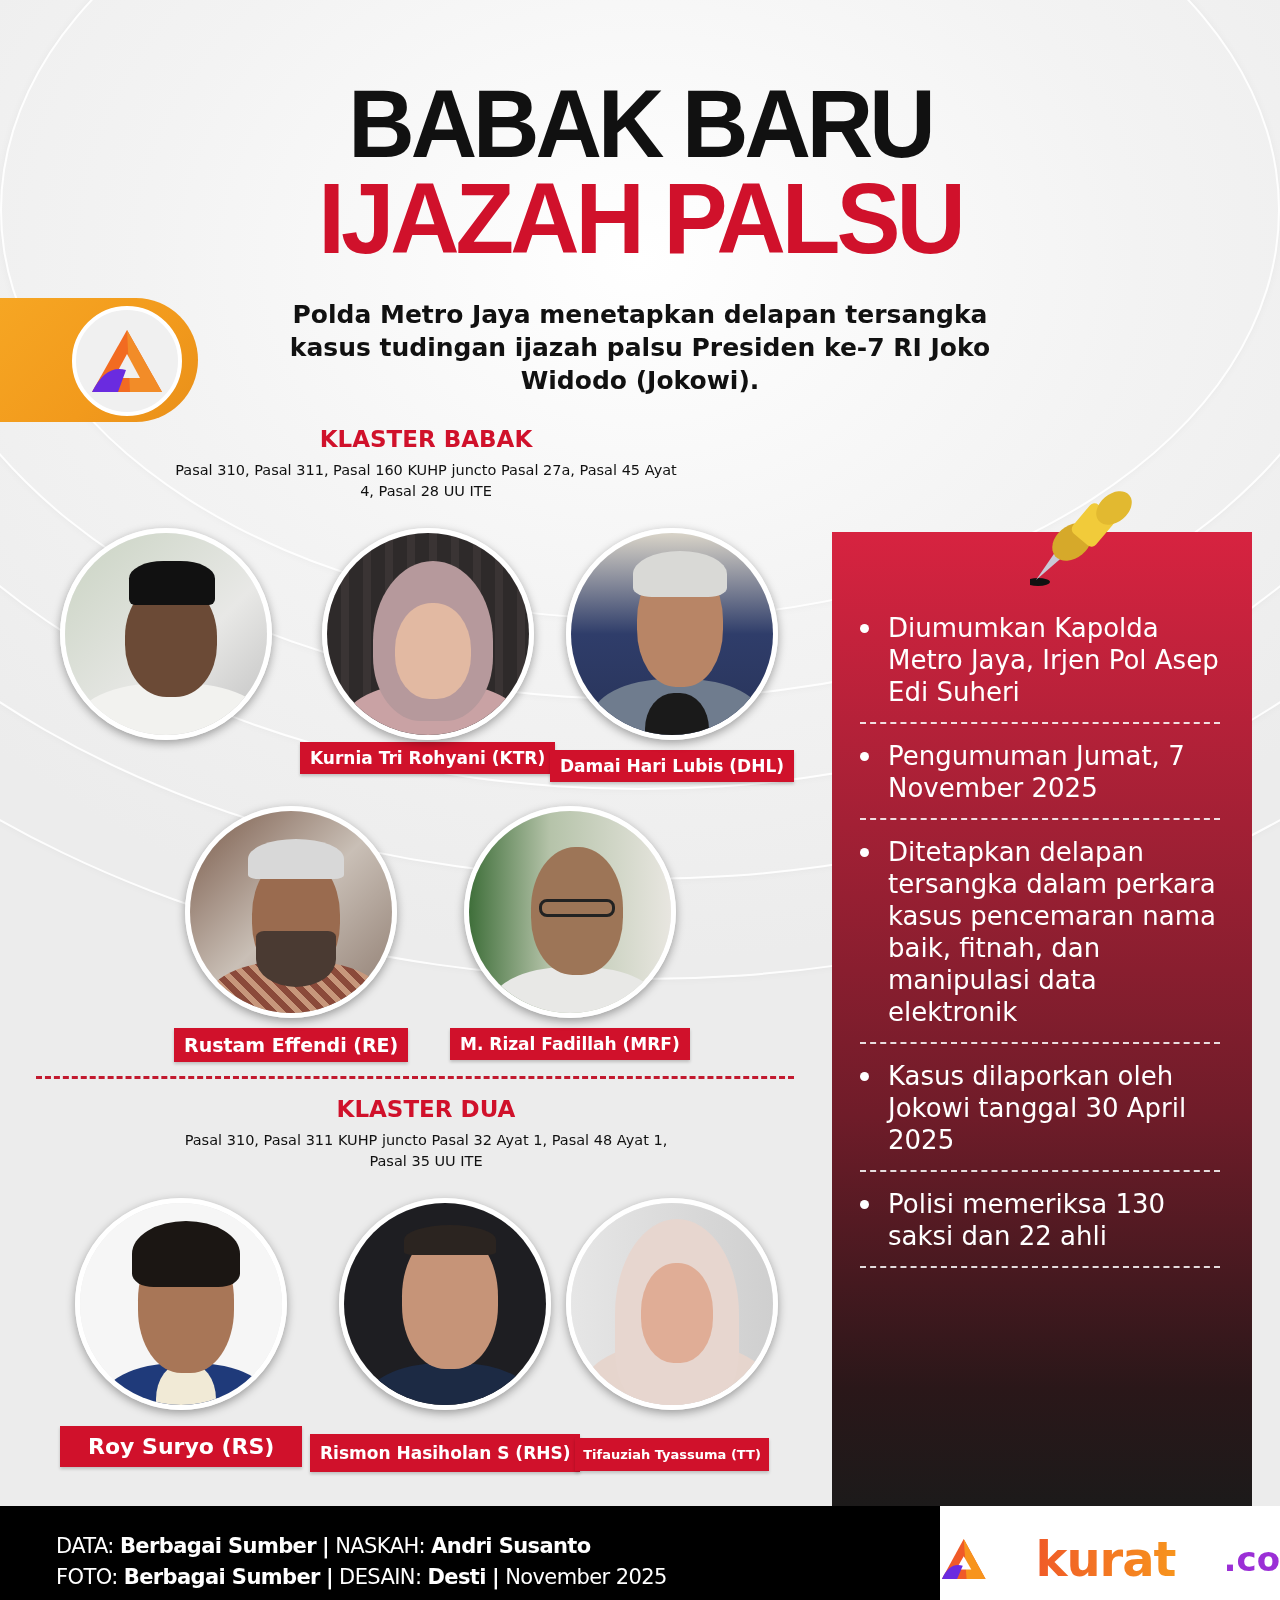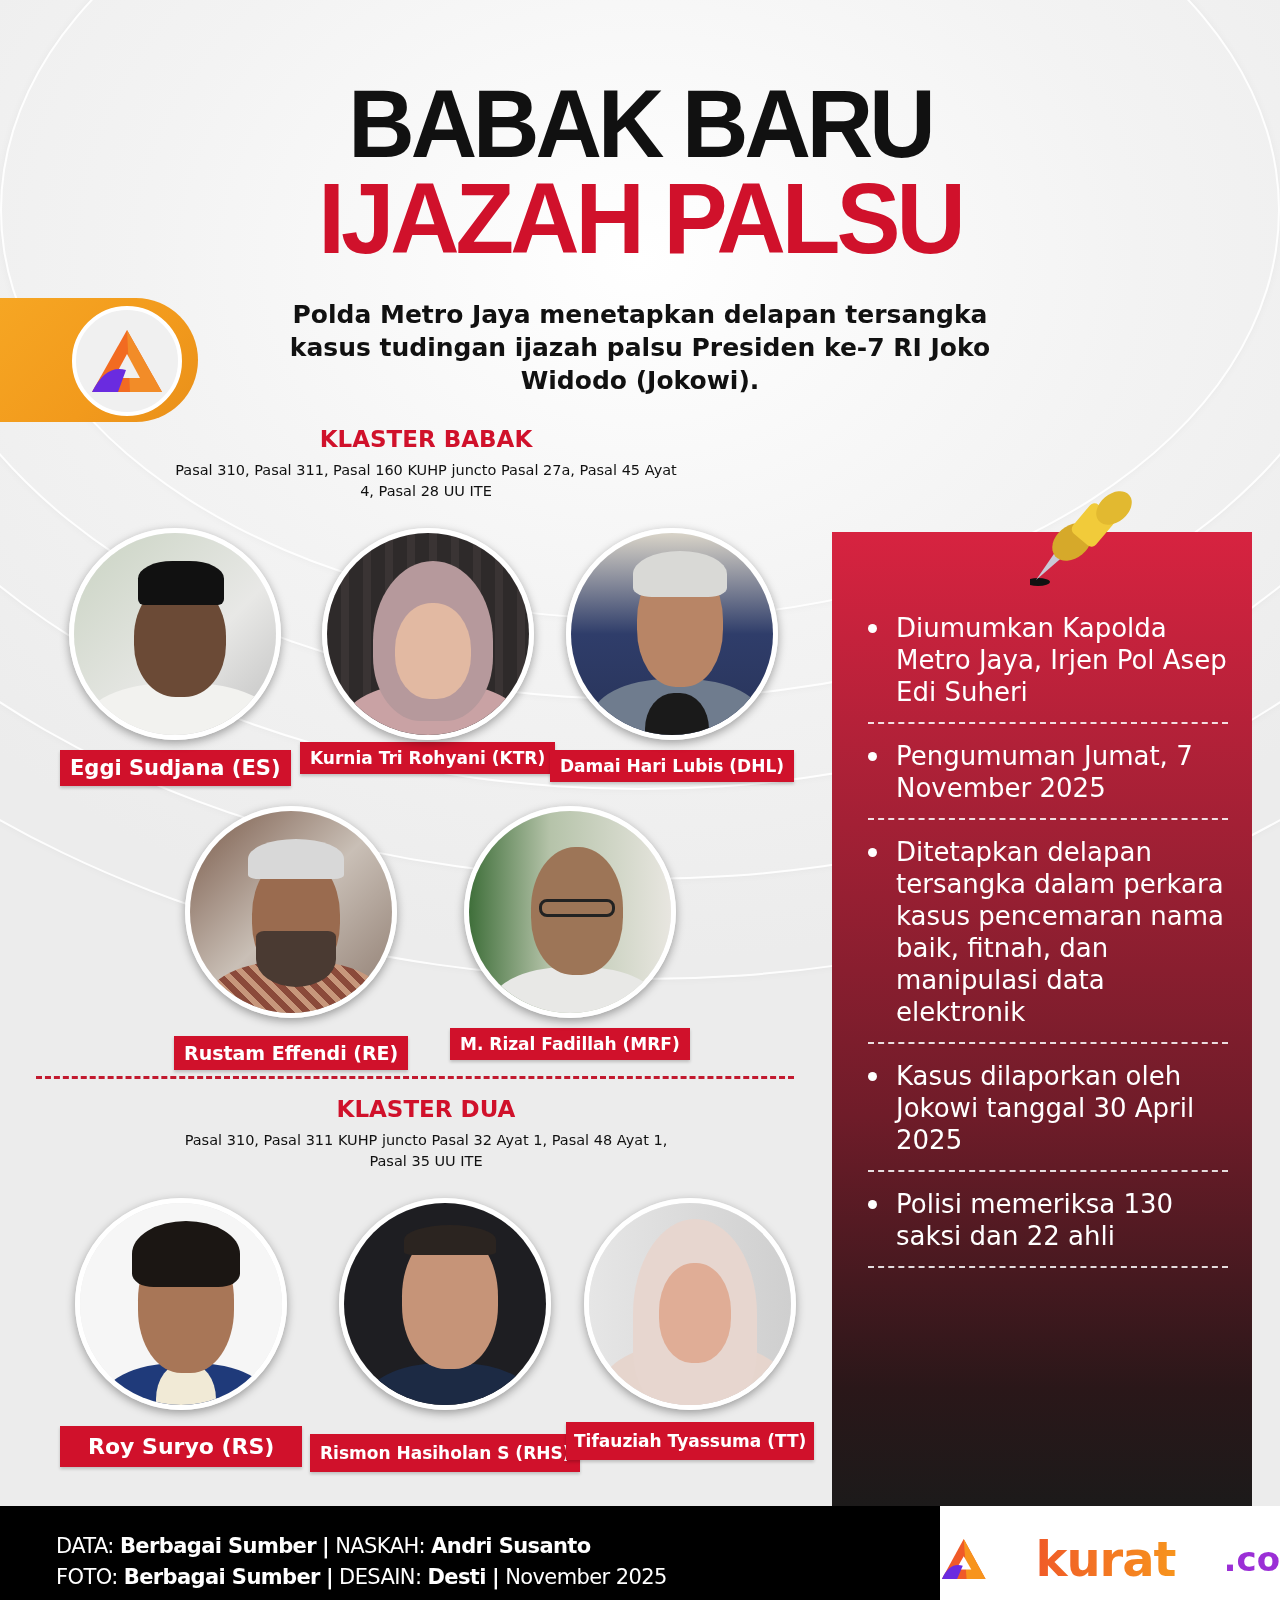--- a/index.html
+++ b/index.html
@@ -66,21 +66,21 @@
     padding: 6px 10px; white-space: nowrap; box-shadow: 0 2px 3px rgba(0,0,0,0.2);
   }
   .divider-dashed {
     position: absolute; left: 36px; top: 1076px; width: 758px; height: 0;
     border-top: 3px dashed #c21a2f;
   }
   .side-panel {
     position: absolute; left: 832px; top: 532px; width: 420px; height: 974px;
     background: linear-gradient(180deg, #d72340 0%, #a32035 30%, #6f1c29 60%, #2a1719 88%, #1c1a1a 100%);
   }
-  .side-list { position: absolute; left: 36px; top: 80px; width: 360px; list-style: none; }
+  .side-list { position: absolute; left: 28px; top: 80px; width: 360px; list-style: none; }
   .side-item {
     position: relative; padding-left: 28px; color: #fff;
     font-family: "DejaVu Sans", sans-serif; font-size: 26px; line-height: 32px;
     padding-bottom: 14px; margin-bottom: 16px;
   }
   .side-item::before {
     content: ""; position: absolute; left: 0; top: 12px; width: 9px; height: 9px; border-radius: 50%; background: #fff;
   }
   .side-item.sep { border-bottom: 2px dashed rgba(255,255,255,0.85); }
   .pin { position: absolute; left: 1030px; top: 484px; width: 120px; height: 110px; }
@@ -132,21 +132,20 @@
 <div class="klaster-title" style="left:166px;top:426px;">KLASTER BABAK</div>
 <div class="klaster-sub" style="left:166px;top:460px;">Pasal 310, Pasal 311, Pasal 160 KUHP juncto Pasal 27a, Pasal 45 Ayat 4, Pasal 28 UU ITE</div>
 
 <div class="person" style="left:60px;top:528px;">
   <div class="photo">
     <div class="bgfill" style="background:linear-gradient(135deg,#c9d3c2 0%,#e8e8e6 60%,#bfbfbf 100%);"></div>
     <div class="body" style="left:10px;top:150px;width:192px;height:90px;background:#f2f2ef;"></div>
     <div class="head" style="left:60px;top:48px;width:92px;height:116px;background:#6b4a36;"></div>
     <div class="cap" style="left:64px;top:28px;width:86px;height:44px;background:#111;border-radius:40% 40% 6px 6px;"></div>
   </div>
-  <div class="name-tag" style="margin-top:10px;font-size:21px;">Eggi Sudjana (ES)</div>
 </div>
 
 <div class="person" style="left:300px;top:528px;">
   <div class="photo">
     <div class="bgfill" style="background:repeating-linear-gradient(90deg,#2e2a2a 0 14px,#3a3434 14px 22px);"></div>
     <div class="body" style="left:16px;top:150px;width:180px;height:90px;background:#c9a2a4;"></div>
     <div class="head" style="left:46px;top:28px;width:120px;height:160px;background:#b6999c;border-radius:50% 50% 40% 40%;"></div>
     <div class="head" style="left:68px;top:70px;width:76px;height:96px;background:#e2b9a2;"></div>
   </div>
   <div class="name-tag" style="margin-top:2px;font-size:17px;">Kurnia Tri Rohyani (KTR)</div>
@@ -156,21 +155,21 @@
   <div class="photo">
     <div class="bgfill" style="background:linear-gradient(180deg,#d9d4c8 0%,#2f3d6a 50%,#283358 100%);"></div>
     <div class="body" style="left:20px;top:146px;width:172px;height:90px;background:#6f7c8e;"></div>
     <div class="body" style="left:74px;top:160px;width:64px;height:80px;background:#1a1a1a;"></div>
     <div class="head" style="left:66px;top:26px;width:86px;height:128px;background:#b88566;"></div>
     <div class="cap" style="left:62px;top:18px;width:94px;height:46px;background:#d9d9d6;border-radius:50% 50% 20% 20%;"></div>
   </div>
   <div class="name-tag" style="margin-top:10px;font-size:17px;">Damai Hari Lubis (DHL)</div>
 </div>
 
-<div class="person" style="left:174px;top:806px;gap:8px;">
+<div class="person" style="left:174px;top:806px;">
   <div class="photo">
     <div class="bgfill" style="background:linear-gradient(135deg,#7a5b4a 0%,#c9bfb6 50%,#8d7a6e 100%);"></div>
     <div class="body" style="left:16px;top:150px;width:180px;height:90px;background:repeating-linear-gradient(45deg,#8b4a3a 0 6px,#c7977b 6px 12px);"></div>
     <div class="head" style="left:62px;top:44px;width:88px;height:124px;background:#9a6b4f;"></div>
     <div class="head" style="left:66px;top:120px;width:80px;height:56px;background:#4a3a32;border-radius:10% 10% 50% 50%;"></div>
     <div class="cap" style="left:58px;top:28px;width:96px;height:40px;background:#d8d8d8;border-radius:50% 50% 10% 10%;"></div>
   </div>
   <div class="name-tag" style="margin-top:10px;font-size:19px;">Rustam Effendi (RE)</div>
 </div>
 
@@ -210,21 +209,21 @@
   <div class="name-tag" style="margin-top:24px;font-size:17px;padding:9px 10px;">Rismon Hasiholan S (RHS)</div>
 </div>
 
 <div class="person" style="left:566px;top:1198px;">
   <div class="photo">
     <div class="bgfill" style="background:linear-gradient(90deg,#e6e6e6,#cfcfcf);"></div>
     <div class="body" style="left:12px;top:140px;width:188px;height:100px;background:#e6d5cd;"></div>
     <div class="head" style="left:44px;top:16px;width:124px;height:190px;background:#e7d6cf;border-radius:50% 50% 30% 30%;"></div>
     <div class="head" style="left:70px;top:60px;width:72px;height:100px;background:#e0ad96;"></div>
   </div>
-  <div class="name-tag" style="margin-top:12px;font-size:17px;padding:9px 8px;">Tifauziah Tyassuma (TT)</div>
+  <div class="name-tag" style="margin-top:28px;font-size:13px;padding:9px 8px;">Tifauziah Tyassuma (TT)</div>
 </div>
 
 <div class="side-panel">
   <ul class="side-list">
     <li class="side-item sep">Diumumkan Kapolda Metro Jaya, Irjen Pol Asep Edi Suheri</li>
     <li class="side-item sep">Pengumuman Jumat, 7 November 2025</li>
     <li class="side-item sep">Ditetapkan delapan tersangka dalam perkara kasus pencemaran nama baik, fitnah, dan manipulasi data elektronik</li>
     <li class="side-item sep">Kasus dilaporkan oleh Jokowi tanggal 30 April 2025</li>
     <li class="side-item sep">Polisi memeriksa 130 saksi dan 22 ahli</li>
   </ul>

